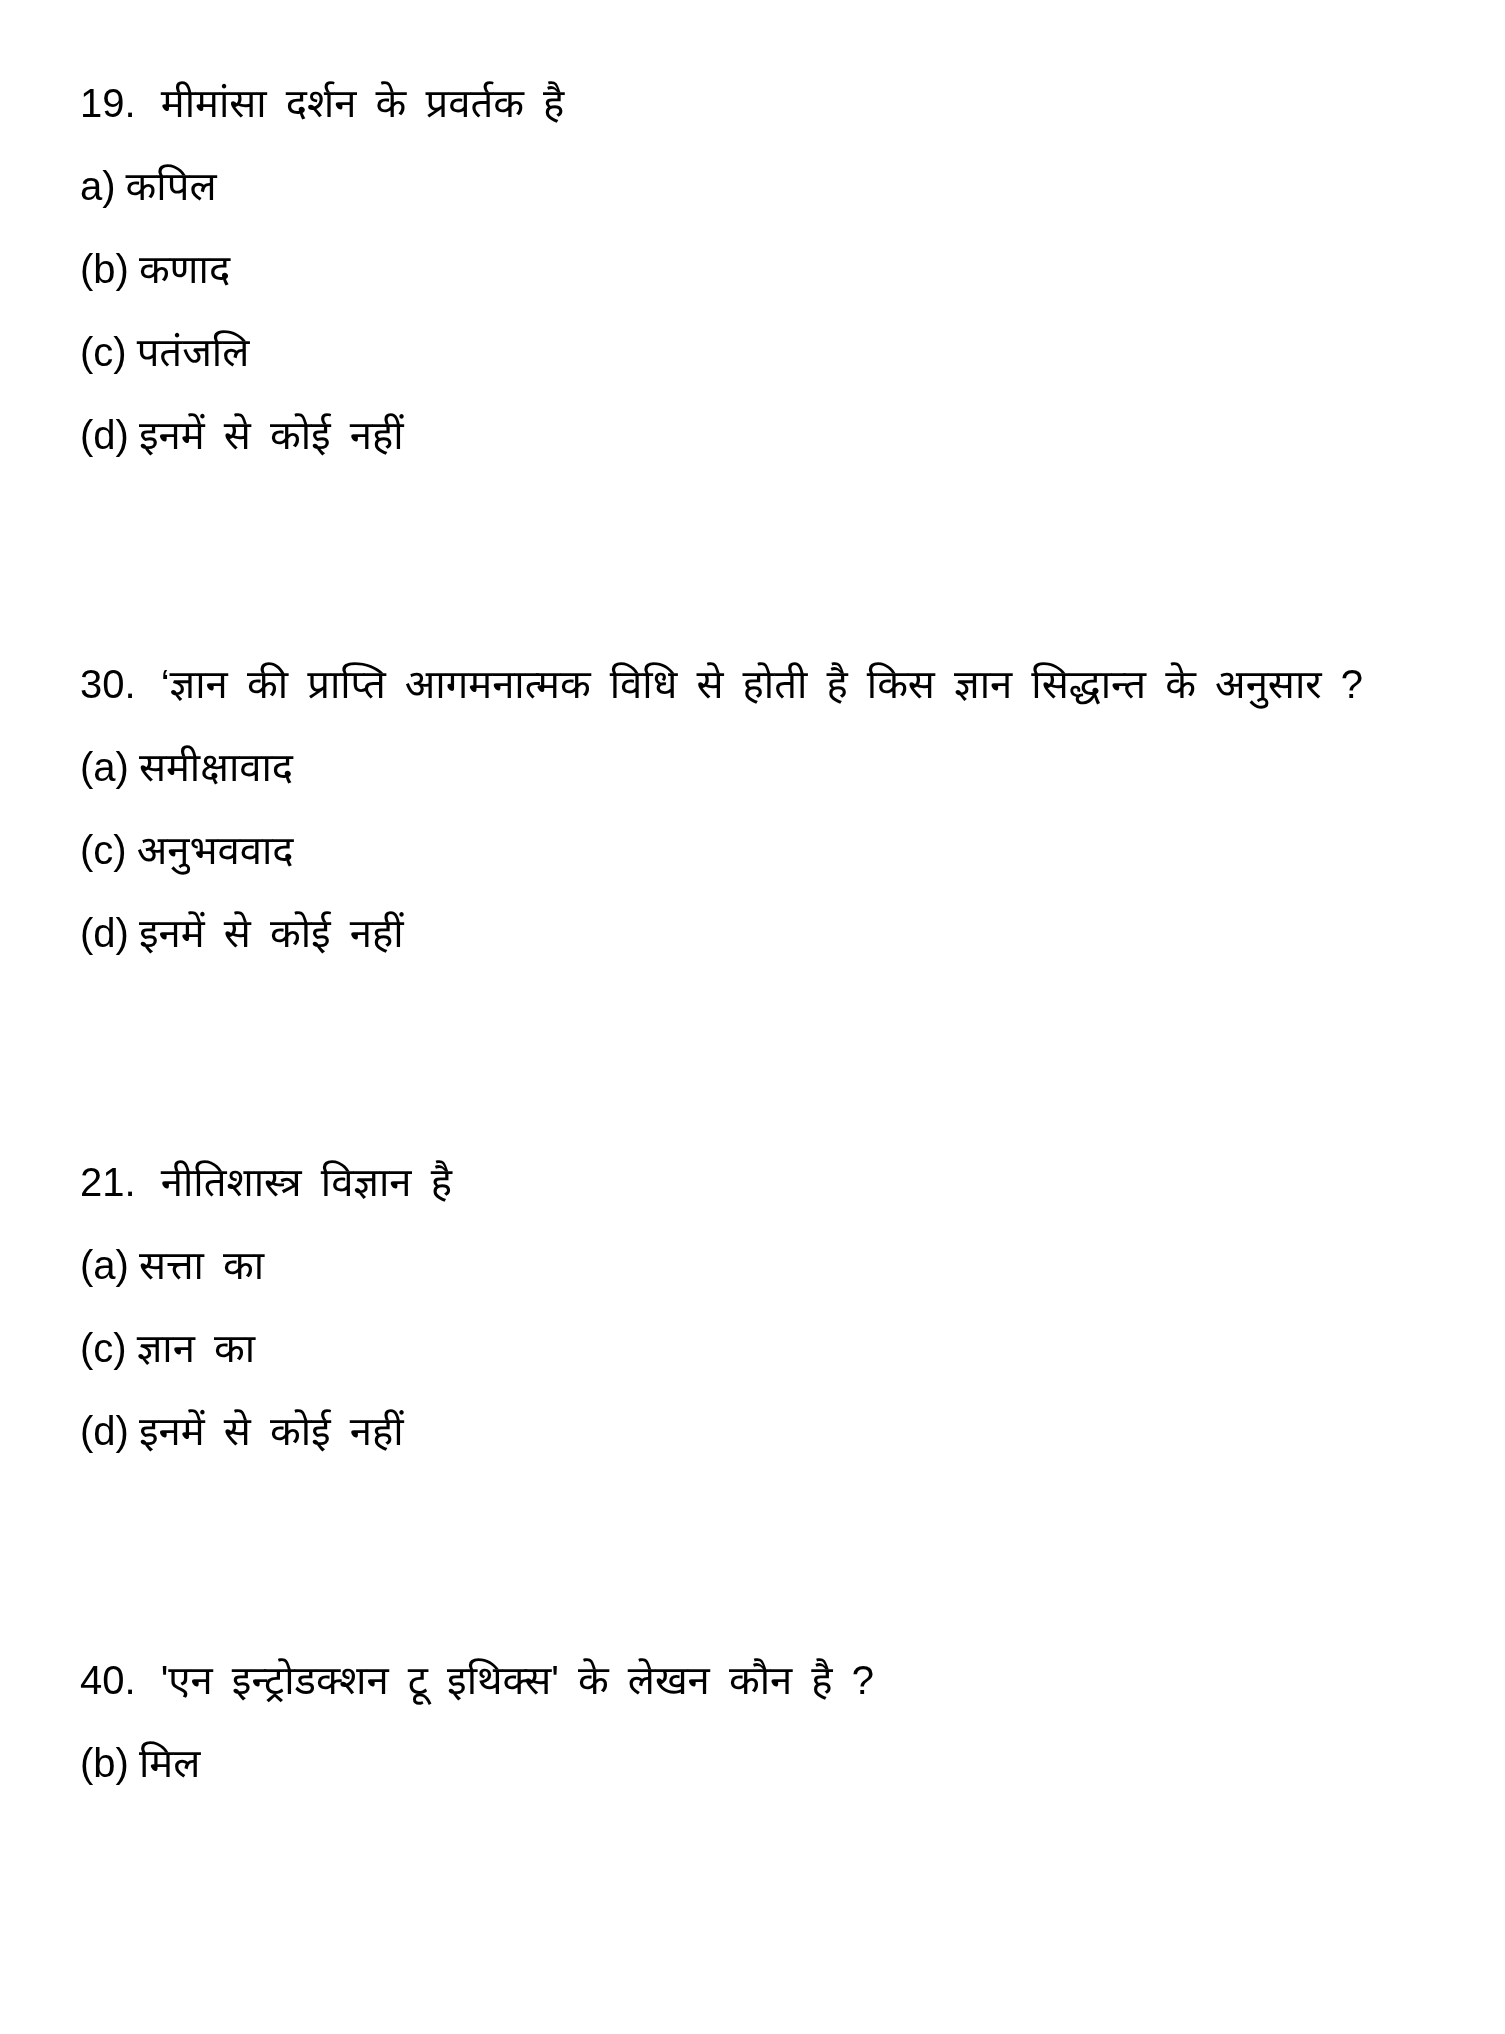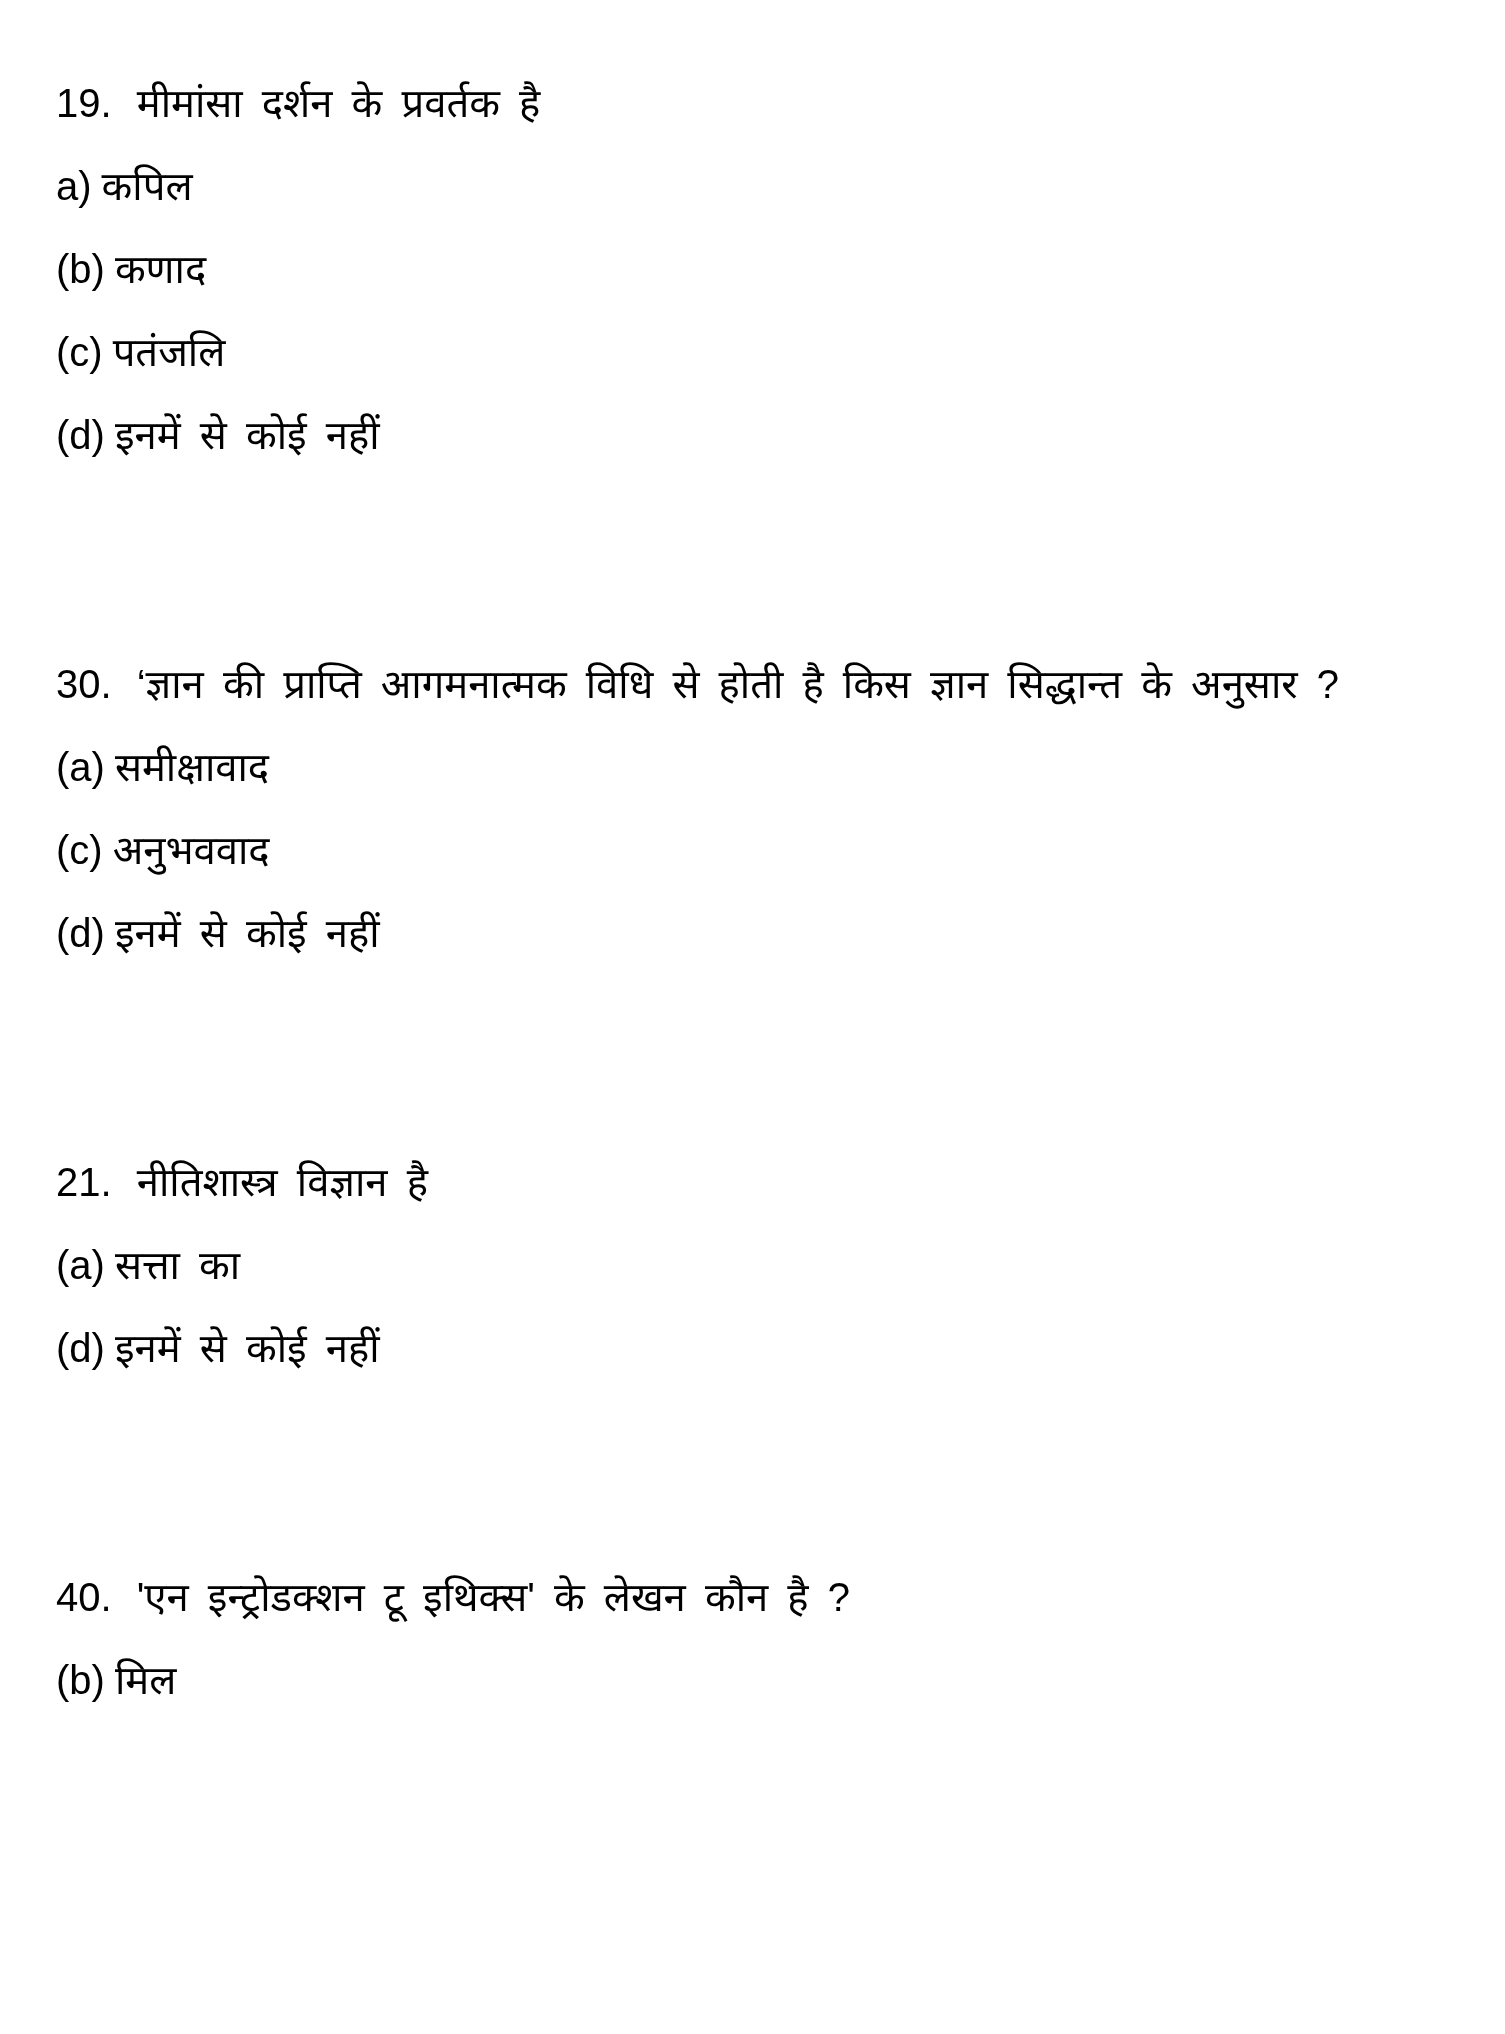--- a/index.html
+++ b/index.html
@@ -23,20 +23,21 @@
     }
     .question {
       margin: 0 0 166px 0;
     }
     .line {
       height: 83px;
       line-height: 83px;
       font-size: 40px;
       white-space: nowrap;
       word-spacing: 8px;
+      margin-left: 24px;
     }
     .qnum { margin-right: 6px; }
     .opt-label { margin-right: 10px; }
   </style>
 </head>
 <body>
 
 <div class="page">
 
   <div class="question">
@@ -76,20 +77,23 @@
 
   <div class="question">
     <div class="line">
       <span class="qnum">21.</span>
       <span>नीतिशास्त्र विज्ञान है</span>
     </div>
     <div class="line">
       <span class="opt-label">(a)</span><span>सत्ता का</span>
     </div>
     <div class="line">
+      <span class="opt-label">(c)</span><span>ज्ञान का</span>
+    </div>
+    <div class="line">
       <span class="opt-label">(d)</span><span>इनमें से कोई नहीं</span>
     </div>
   </div>
 
   <div class="question">
     <div class="line">
       <span class="qnum">40.</span>
       <span>'एन इन्ट्रोडक्शन टू इथिक्स' के लेखन कौन है ?</span>
     </div>
     <div class="line">

